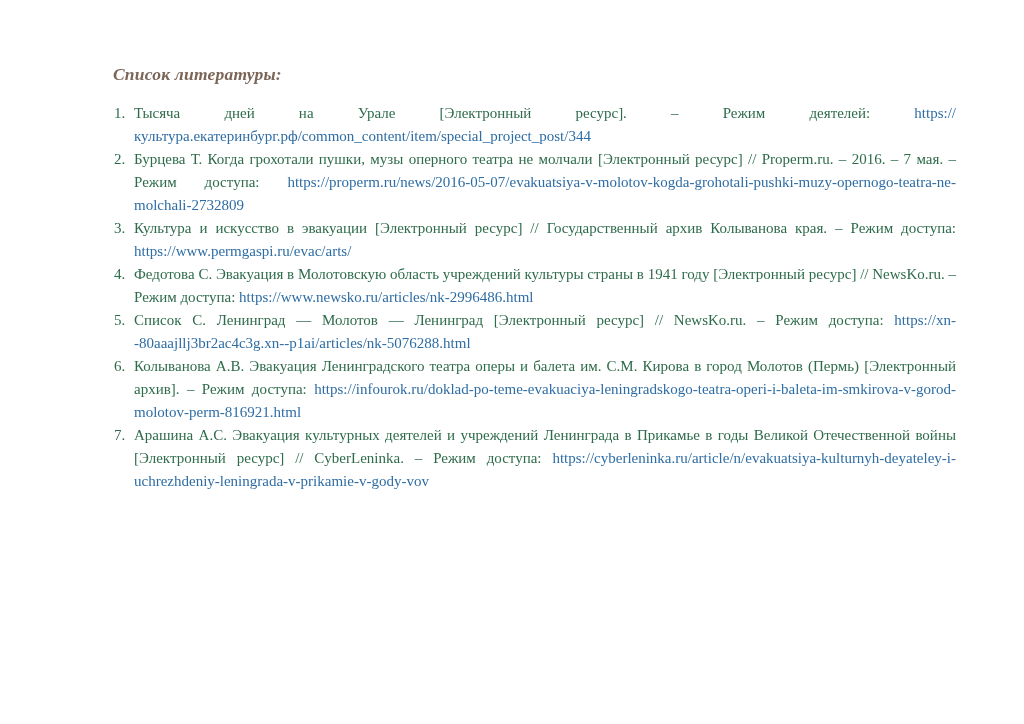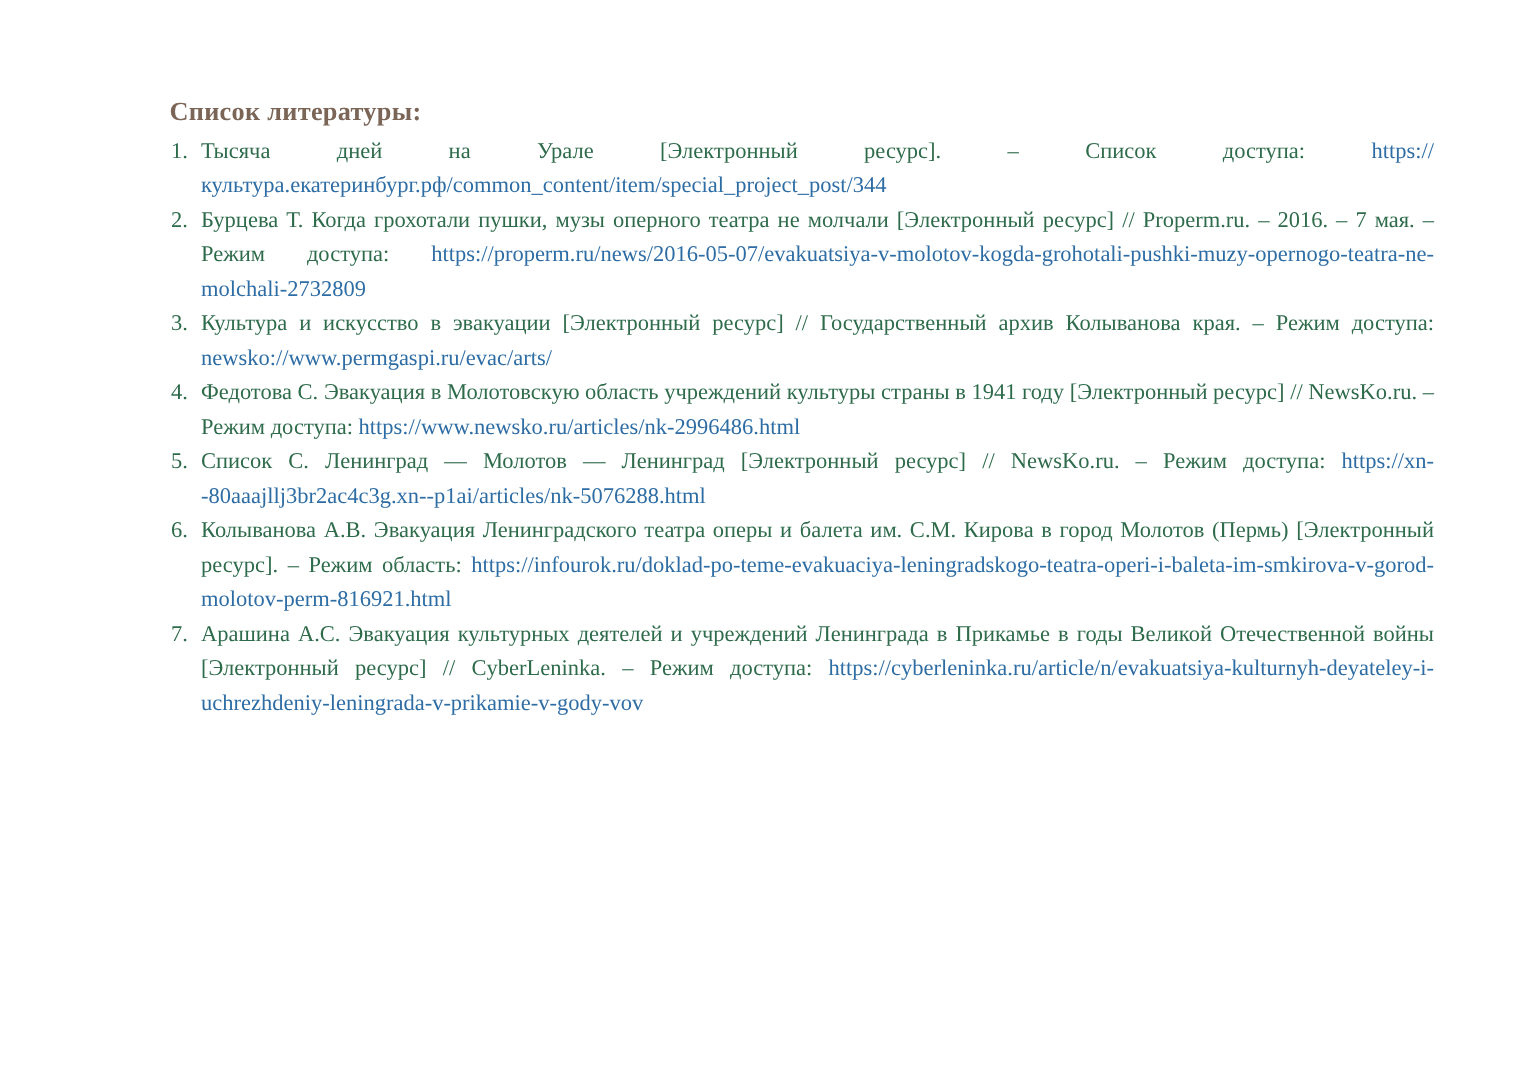--- a/index.html
+++ b/index.html
@@ -21,24 +21,25 @@
     overflow: hidden;
     font-family: "Liberation Serif", serif;
   }
   .content {
     position: absolute;
     left: 113px;
     top: 63px;
     width: 843px;
   }
   .doc-title {
-    margin: 0 0 4px 0;
+    margin: 0 0 16px 0;
     font-size: 17.5px;
     line-height: 23px;
     font-weight: bold;
+    font-style: italic;
     color: var(--c-title);
     letter-spacing: 0.2px;
   }
   .ref-list {
     margin: 0;
     padding: 0;
   }
   .ref-item {
     position: relative;
     padding-left: 21px;
@@ -61,22 +62,22 @@
     cursor: pointer;
   }
 </style>
 </head>
 <body>
 
 <div class="page">
   <div class="content">
     <h1 class="doc-title">Список литературы:</h1>
     <div class="ref-list">
-        <div class="ref-item"><span class="ref-num">1.</span><span class="ref-text">Тысяча дней на Урале [Электронный ресурс]. – Список доступа: </span><a class="ref-link">https://культура.екатеринбург.рф/common_content/item/special_project_post/344</a></div>
+        <div class="ref-item"><span class="ref-num">1.</span><span class="ref-text">Тысяча дней на Урале [Электронный ресурс]. – Режим деятелей: </span><a class="ref-link">https://культура.екатеринбург.рф/common_content/item/special_project_post/344</a></div>
         <div class="ref-item"><span class="ref-num">2.</span><span class="ref-text">Бурцева Т. Когда грохотали пушки, музы оперного театра не молчали [Электронный ресурс] // Properm.ru. – 2016. – 7 мая. – Режим доступа: </span><a class="ref-link">https://properm.ru/news/2016-05-07/evakuatsiya-v-molotov-kogda-grohotali-pushki-muzy-opernogo-teatra-ne-molchali-2732809</a></div>
-        <div class="ref-item"><span class="ref-num">3.</span><span class="ref-text">Культура и искусство в эвакуации [Электронный ресурс] // Государственный архив Колыванова края. – Режим доступа: </span><a class="ref-link">newsko://www.permgaspi.ru/evac/arts/</a></div>
+        <div class="ref-item"><span class="ref-num">3.</span><span class="ref-text">Культура и искусство в эвакуации [Электронный ресурс] // Государственный архив Колыванова края. – Режим доступа: </span><a class="ref-link">https://www.permgaspi.ru/evac/arts/</a></div>
         <div class="ref-item"><span class="ref-num">4.</span><span class="ref-text">Федотова С. Эвакуация в Молотовскую область учреждений культуры страны в 1941 году [Электронный ресурс] // NewsKo.ru. – Режим доступа: </span><a class="ref-link">https://www.newsko.ru/articles/nk-2996486.html</a></div>
         <div class="ref-item"><span class="ref-num">5.</span><span class="ref-text">Список С. Ленинград — Молотов — Ленинград [Электронный ресурс] // NewsKo.ru. – Режим доступа: </span><a class="ref-link">https://xn--80aaajllj3br2ac4c3g.xn--p1ai/articles/nk-5076288.html</a></div>
-        <div class="ref-item"><span class="ref-num">6.</span><span class="ref-text">Колыванова А.В. Эвакуация Ленинградского театра оперы и балета им. С.М. Кирова в город Молотов (Пермь) [Электронный ресурс]. – Режим область: </span><a class="ref-link">https://infourok.ru/doklad-po-teme-evakuaciya-leningradskogo-teatra-operi-i-baleta-im-smkirova-v-gorod-molotov-perm-816921.html</a></div>
+        <div class="ref-item"><span class="ref-num">6.</span><span class="ref-text">Колыванова А.В. Эвакуация Ленинградского театра оперы и балета им. С.М. Кирова в город Молотов (Пермь) [Электронный архив]. – Режим доступа: </span><a class="ref-link">https://infourok.ru/doklad-po-teme-evakuaciya-leningradskogo-teatra-operi-i-baleta-im-smkirova-v-gorod-molotov-perm-816921.html</a></div>
         <div class="ref-item"><span class="ref-num">7.</span><span class="ref-text">Арашина А.С. Эвакуация культурных деятелей и учреждений Ленинграда в Прикамье в годы Великой Отечественной войны [Электронный ресурс] // CyberLeninka. – Режим доступа: </span><a class="ref-link">https://cyberleninka.ru/article/n/evakuatsiya-kulturnyh-deyateley-i-uchrezhdeniy-leningrada-v-prikamie-v-gody-vov</a></div>
       </div>
   </div>
 </div>
 
 </body></html>

